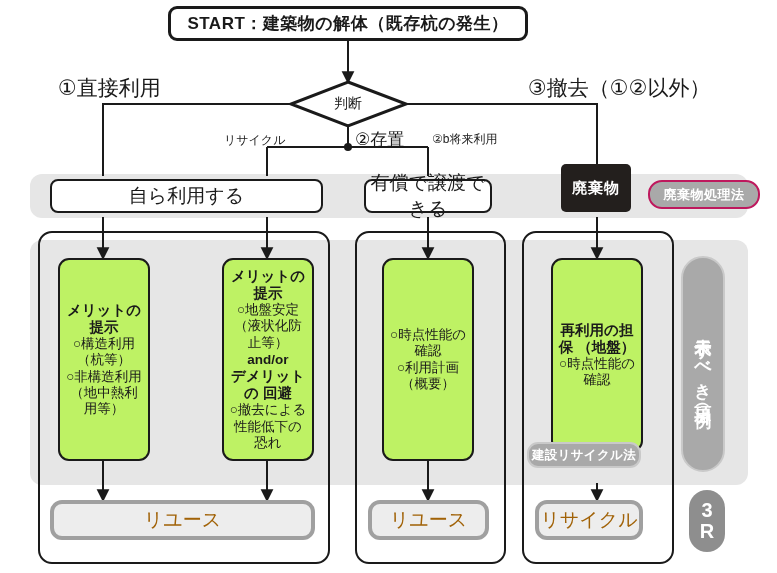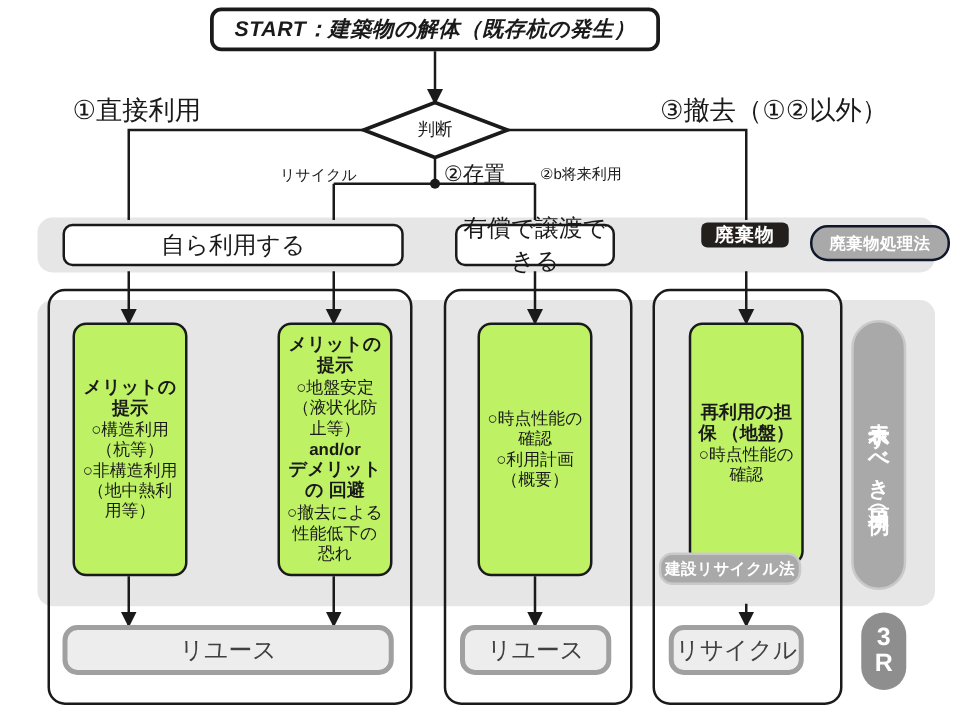--- a/index.html
+++ b/index.html
@@ -40,21 +40,20 @@
     text-align: center;
     z-index: 10;
   }
   .start-box {
     border: 3px solid #1a1a1a;
     background: #ffffff;
     border-radius: 9px;
     font-weight: bold;
     font-size: 17px;
     letter-spacing: 0.5px;
-    font-style: italic;
   }
   .diamond-label {
     position: absolute;
     z-index: 11;
     font-size: 14px;
     display: flex;
     align-items: center;
     justify-content: center;
   }
   .branch-label {
@@ -81,21 +80,21 @@
     background: #231f1d;
     color: #ffffff;
     border-radius: 5px;
     font-size: 15px;
     font-weight: bold;
     letter-spacing: 1px;
   }
   .pill {
     background: #a9a9a9;
     color: #ffffff;
-    border: 2px solid #0f172a;
+    border: 2px solid #be185d;
     border-radius: 14px;
     font-size: 13px;
     font-weight: bold;
     letter-spacing: 0.5px;
   }
   .group-frame {
     position: absolute;
     border: 2.5px solid #1a1a1a;
     border-radius: 14px;
     background: transparent;
@@ -135,21 +134,21 @@
     position: absolute;
     box-sizing: border-box;
     border: 4px solid #a0a0a0;
     background: #ededed;
     border-radius: 12px;
     display: flex;
     align-items: center;
     justify-content: center;
     font-size: 19px;
     font-weight: normal;
-    color: #404040;
+    color: #a16207;
     z-index: 10;
   }
   .vlabel {
     position: absolute;
     z-index: 10;
     background: #a9a9a9;
     color: #ffffff;
     border: 2.5px solid #c9c9c9;
     border-radius: 22px;
     writing-mode: vertical-rl;
@@ -245,21 +244,21 @@
   <div class="diamond-label" style="left:318px; top:94px; width:60px; height:20px; z-index:11;">判断</div>
 
   <div class="branch-label" style="left:58px; top:74px;">①直接利用</div>
   <div class="branch-label" style="left:528px; top:74px;">③撤去（①②以外）</div>
   <div class="branch-label mid" style="left:355px; top:128px;">②存置</div>
   <div class="branch-label sub" style="left:224px; top:132px;">リサイクル</div>
   <div class="branch-label sub" style="left:432px; top:131px;">②b将来利用</div>
 
   <div class="node mid-box" style="left:50px; top:179px; width:273px; height:34px;">自ら利用する</div>
   <div class="node mid-box" style="left:364px; top:179px; width:128px; height:34px;">有償で譲渡できる</div>
-  <div class="node waste-box" style="left:561px; top:178px; width:70px; height:20px;font-family:Liberation Serif, serif;">廃棄物</div>
+  <div class="node waste-box" style="left:561px; top:164px; width:70px; height:48px;font-family:Liberation Serif, serif;">廃棄物</div>
   <div class="node pill" style="left:648px; top:180px; width:112px; height:29px;">廃棄物処理法</div>
 
   <div class="detail-box" style="left:58px; top:258px; width:92px; height:203px;">
     <div class="ttl">メリットの
 提示</div>
     <div class="ln">○構造利用</div>
     <div class="ln">（杭等）</div>
     <div class="ln">○非構造利用</div>
     <div class="ln">（地中熱利</div>
     <div class="ln">用等）</div>

